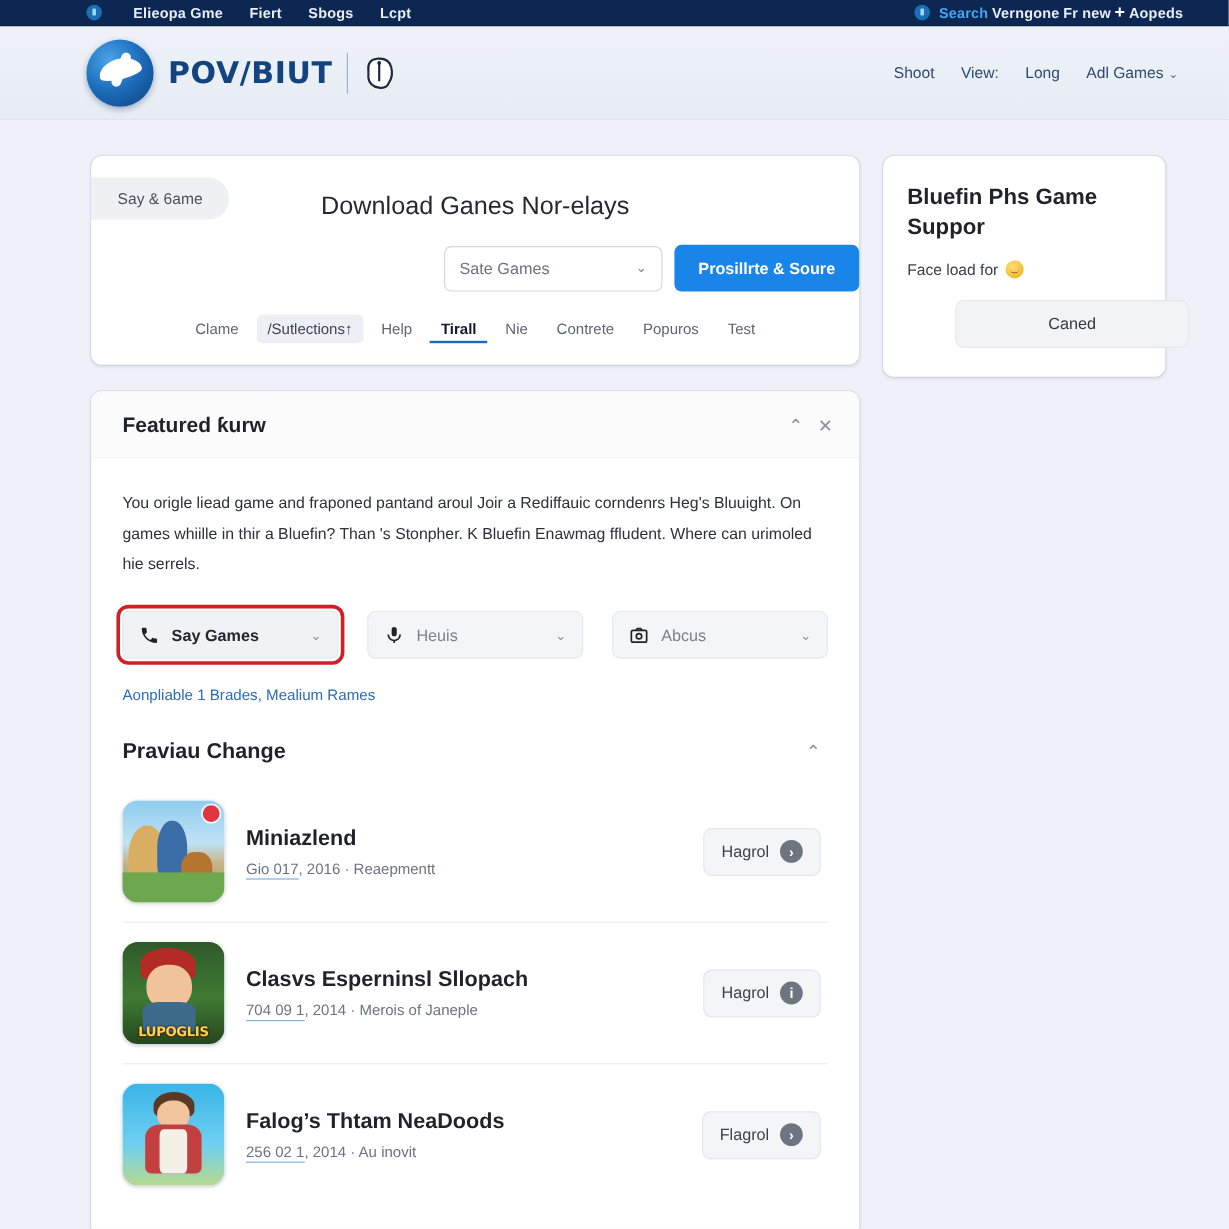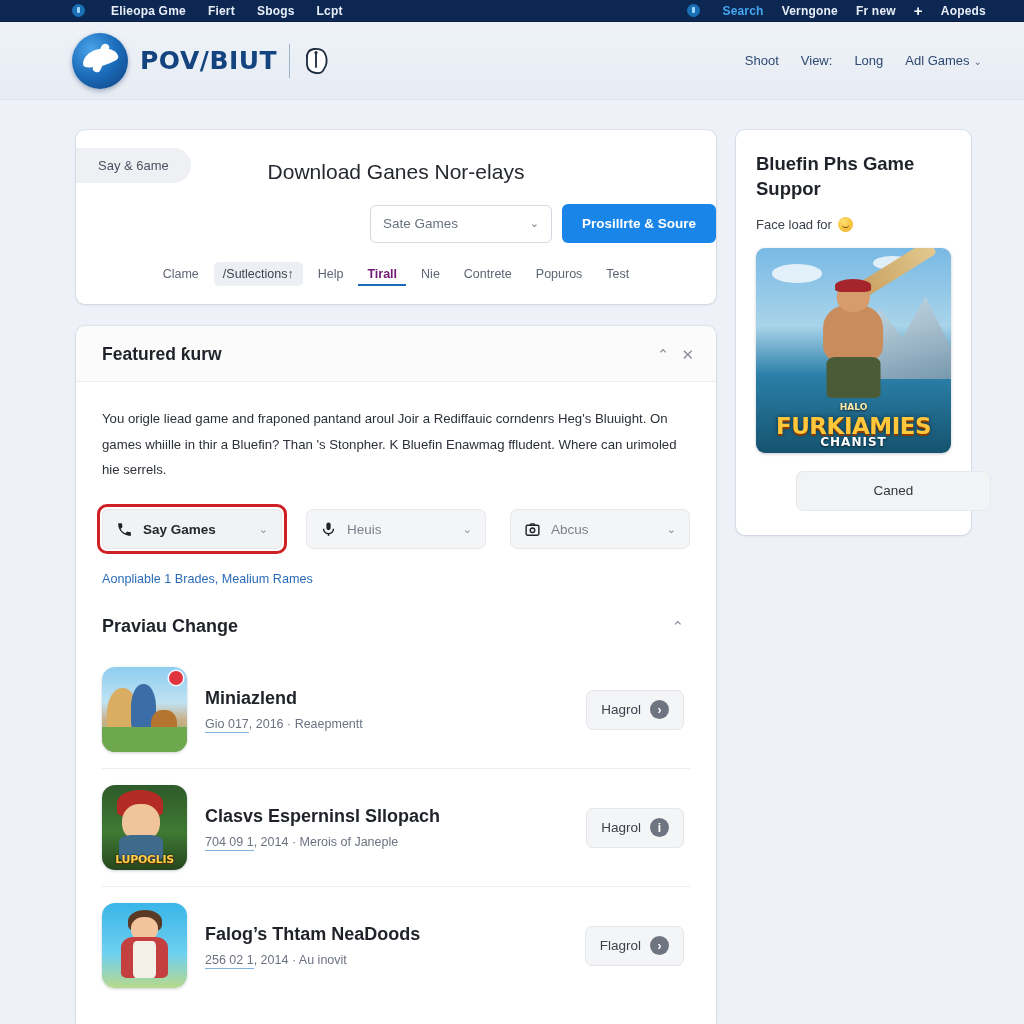--- a/index.html
+++ b/index.html
@@ -12,21 +12,21 @@
 
   
   .topbar {
     height: 22px; width: 100%;
     background: #0b2752;
     display: flex; align-items: center;
     padding: 0 38px 0 72px;
     border-bottom: 1px solid #0a1f41;
   }
   .topbar-left, .topbar-right { display: flex; align-items: center; }
-  .topbar-right { margin-left: auto; gap: 18px; }
+  .topbar-right { margin-left: auto; gap: 3px; }
   .topbar-left { gap: 22px; }
   .tb-item {
     color: #e8eef8; font-size: 12px; font-weight: bold;
     letter-spacing: .2px; white-space: nowrap;
   }
   .tb-item.accent { color: #46a6ef; }
   .tb-drop {
     width: 13px; height: 13px; border-radius: 50%;
     background: #1b6fb5; display: inline-block; position: relative;
     margin-right: 4px; flex: none;
@@ -120,21 +120,21 @@
   .tabrow {
     display: flex; justify-content: center; align-items: center;
     gap: 6px; margin-top: 19px;
   }
   .tabrow .t {
     font-size: 12.5px; color: #5d6573; padding: 5px 9px; border-radius: 5px;
     white-space: nowrap;
   }
   .tabrow .t.sel { background: #eceff4; color: #3d4450; }
   .tabrow .t.act {
-    color: #701a75; font-weight: bold;
+    color: #0f172a; font-weight: bold;
     border-bottom: 2px solid #1a6bbd; border-radius: 0; padding-bottom: 3px;
   }
 
   
   .featured { margin-top: 22px; padding-bottom: 26px; }
   .feat-head {
     display: flex; align-items: center;
     padding: 18px 22px 16px 26px;
     border-bottom: 1px solid #eceef2;
     background: #fbfbfc; border-radius: 9px 9px 0 0;
@@ -490,32 +490,17 @@
     </div>
   </div>
 
   <div class="col-side">
     <div class="card side-card">
       <div class="side-title">Bluefin Phs Game Suppor</div>
       <div class="side-sub">
         <span>Face load for</span>
         <span class="emoji"></span>
       </div>
-      <div class="side-art">
-        <span class="art-cloud" style="left:8%;top:8%;width:26%;height:9%"></span>
-        <span class="art-cloud" style="left:60%;top:4%;width:20%;height:7%"></span>
-        <span class="art-mtn"></span>
-        <span class="art-oar"></span>
-        <span class="art-hero">
-          <span class="art-torso"></span>
-          <span class="art-head"></span>
-          <span class="art-cap"></span>
-          <span class="art-pants"></span>
-        </span>
-        <span class="art-logo-xs">HALO</span>
-        <span class="art-logo">FURKIAMIES</span>
-        <span class="art-logo-sm">CHANIST</span>
-      </div>
       <button class="side-btn">Caned</button>
     </div>
   </div>
 
 </div>
 
 </body></html>

